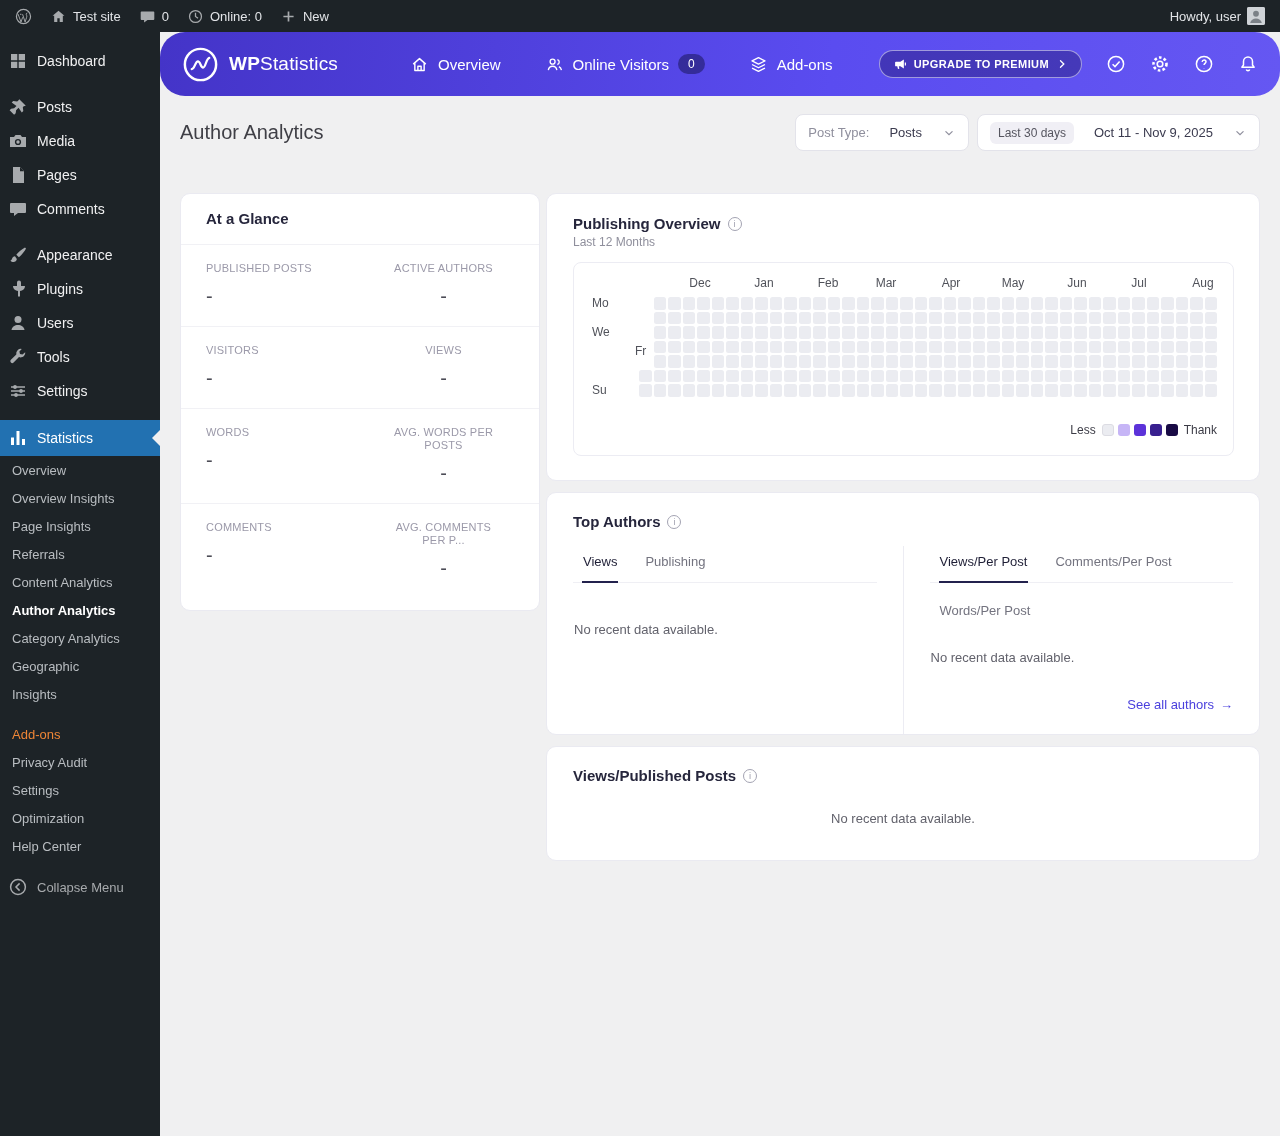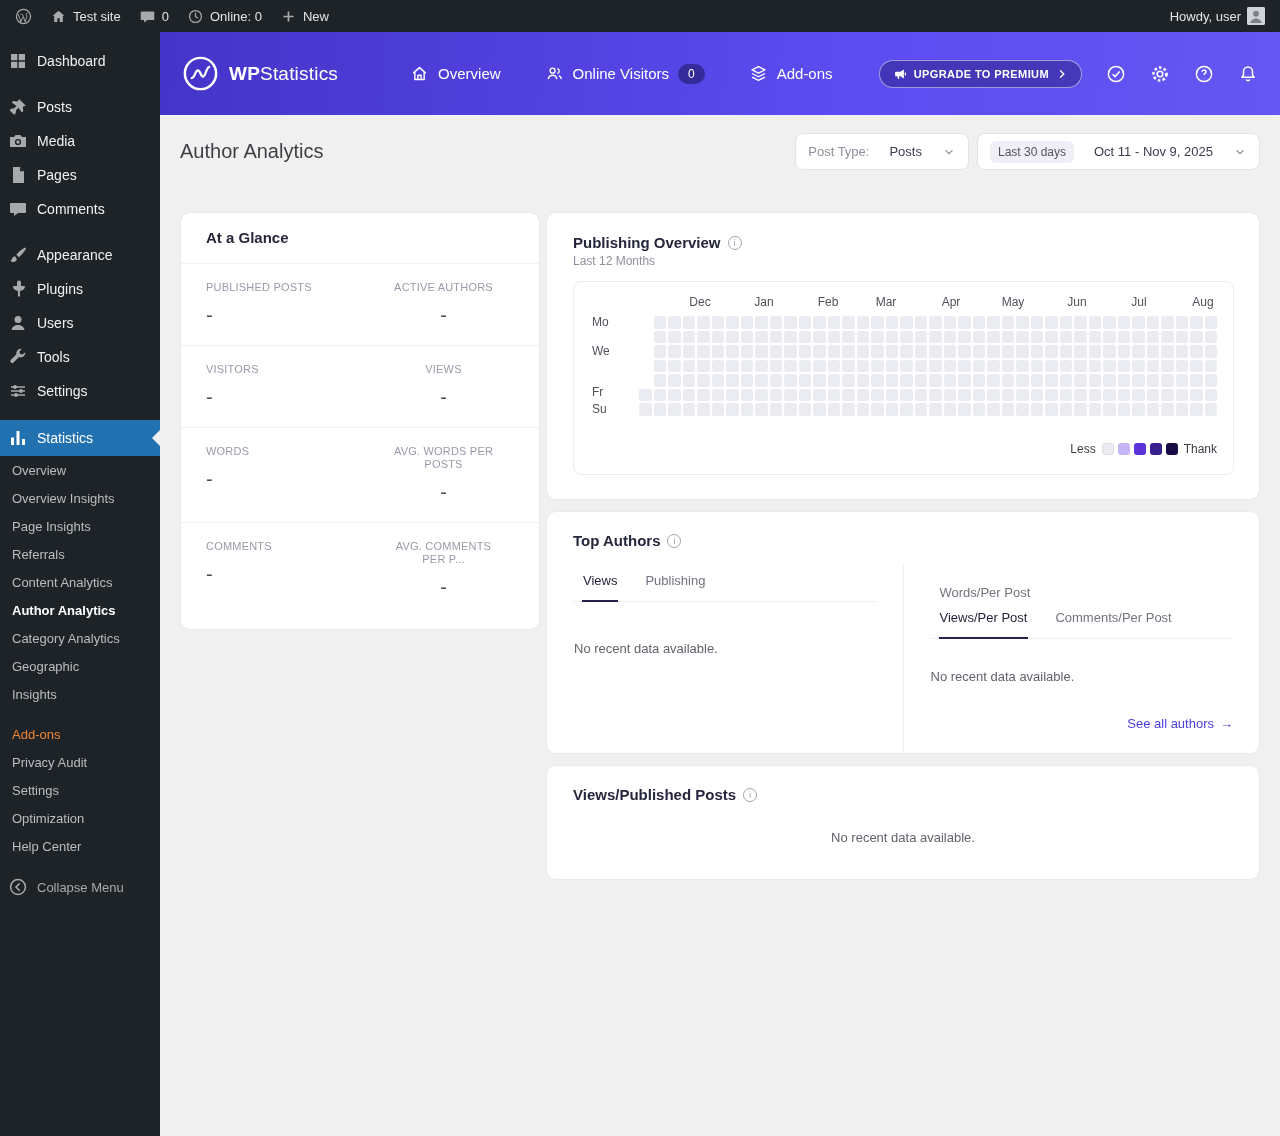--- a/index.html
+++ b/index.html
@@ -28,21 +28,21 @@
 .sb-sub.active{color:#fff;font-weight:bold;}
 .sb-sub.accent{color:#ef8636;}
 .sb-sub.gap{margin-top:12px;}
 .collapse-item{display:flex;align-items:center;gap:9px;padding:0 8px;height:34px;margin-top:10px;color:#a7aaad;font-size:13px;cursor:pointer;}
 .collapse-item .sb-icon{color:#a7aaad;}
 
 
 .main{position:absolute;top:32px;left:160px;width:1120px;bottom:0;background:#f0f0f1;overflow:hidden;}
 
 
-.ws-header{height:83px;background:linear-gradient(95deg,#4434c8 0%,#5a4cf0 60%,#6557f2 100%);display:flex;align-items:center;padding:0 22px;color:#fff;}
+.ws-header{height:64px;background:linear-gradient(95deg,#4434c8 0%,#5a4cf0 60%,#6557f2 100%);display:flex;align-items:center;padding:0 22px;color:#fff;border-radius:25px;}
 .brand{display:flex;align-items:center;gap:10px;cursor:pointer;}
 .brand-mark{width:37px;height:37px;color:#fff;}
 .brand-text{font-size:19px;letter-spacing:.2px;}
 .ws-nav{display:flex;align-items:center;gap:44px;margin-left:72px;}
 .nav-item{display:flex;align-items:center;gap:9px;font-size:15px;cursor:pointer;}
 .nav-icon{width:19px;height:19px;}
 .nav-badge{background:rgba(13,10,60,.45);border-radius:999px;padding:2px 10px;font-size:12px;line-height:16px;}
 .ws-right{margin-left:auto;display:flex;align-items:center;gap:24px;}
 .upgrade-btn{display:flex;align-items:center;gap:7px;background:rgba(20,12,80,.35);border:1px solid rgba(255,255,255,.5);border-radius:999px;padding:6px 13px;font-size:11px;font-weight:bold;letter-spacing:.4px;cursor:pointer;white-space:nowrap;}
 .u-icon{width:14px;height:14px;}
@@ -475,21 +475,21 @@
               <span style="left: 312px;">Apr</span>
               <span style="left: 374px;">May</span>
               <span style="left: 438px;">Jun</span>
               <span style="left: 500px;">Jul</span>
               <span style="left: 564px;">Aug</span>
             </div>
           <div class="hm-body">
             <div class="hm-days" id="hm-days">
                 <span style="top: 0px;">Mo</span>
                 <span style="top: 29px;">We</span>
-                <span style="top: 70px;">Fr</span>
+                <span style="top: 48px; margin-left: 43px;">Fr</span>
                 <span style="top: 87px;">Su</span>
               </div>
             <div class="hm-grid" id="hm-grid">
                 <div class="hm-colcells">
                   <div class="hm-cell" style="background: rgb(235, 236, 241); visibility: hidden;"></div>
                   <div class="hm-cell" style="background: rgb(235, 236, 241); visibility: hidden;"></div>
                   <div class="hm-cell" style="background: rgb(235, 236, 241); visibility: hidden;"></div>
                   <div class="hm-cell" style="background: rgb(235, 236, 241); visibility: hidden;"></div>
                   <div class="hm-cell" style="background: rgb(235, 236, 241); visibility: hidden;"></div>
                   <div class="hm-cell" style="background: rgb(235, 236, 241);"></div>
@@ -873,26 +873,26 @@
         </div>
         <div class="ta-body">
           <div class="ta-col">
             <div class="tabs" id="ta-left-tabs">
                 <div class="tab active">Views</div>
                 <div class="tab">Publishing</div>
               </div>
             <div class="ta-empty-left">No recent data available.</div>
           </div>
           <div class="ta-col rightc">
-            <div class="tabs tabs-row2" id="ta-right-tabs-row2">
-                <div class="tab">Words/Per Post</div>
-              </div>
             <div class="tabs" id="ta-right-tabs-row1">
                 <div class="tab active">Views/Per Post</div>
                 <div class="tab">Comments/Per Post</div>
+              </div>
+            <div class="tabs tabs-row2" id="ta-right-tabs-row2">
+                <div class="tab">Words/Per Post</div>
               </div>
             <div class="ta-empty-right">No recent data available.</div>
             <div class="see-all">
               <span>See all authors</span>
               <span>→</span>
             </div>
           </div>
         </div>
       </div>
 

